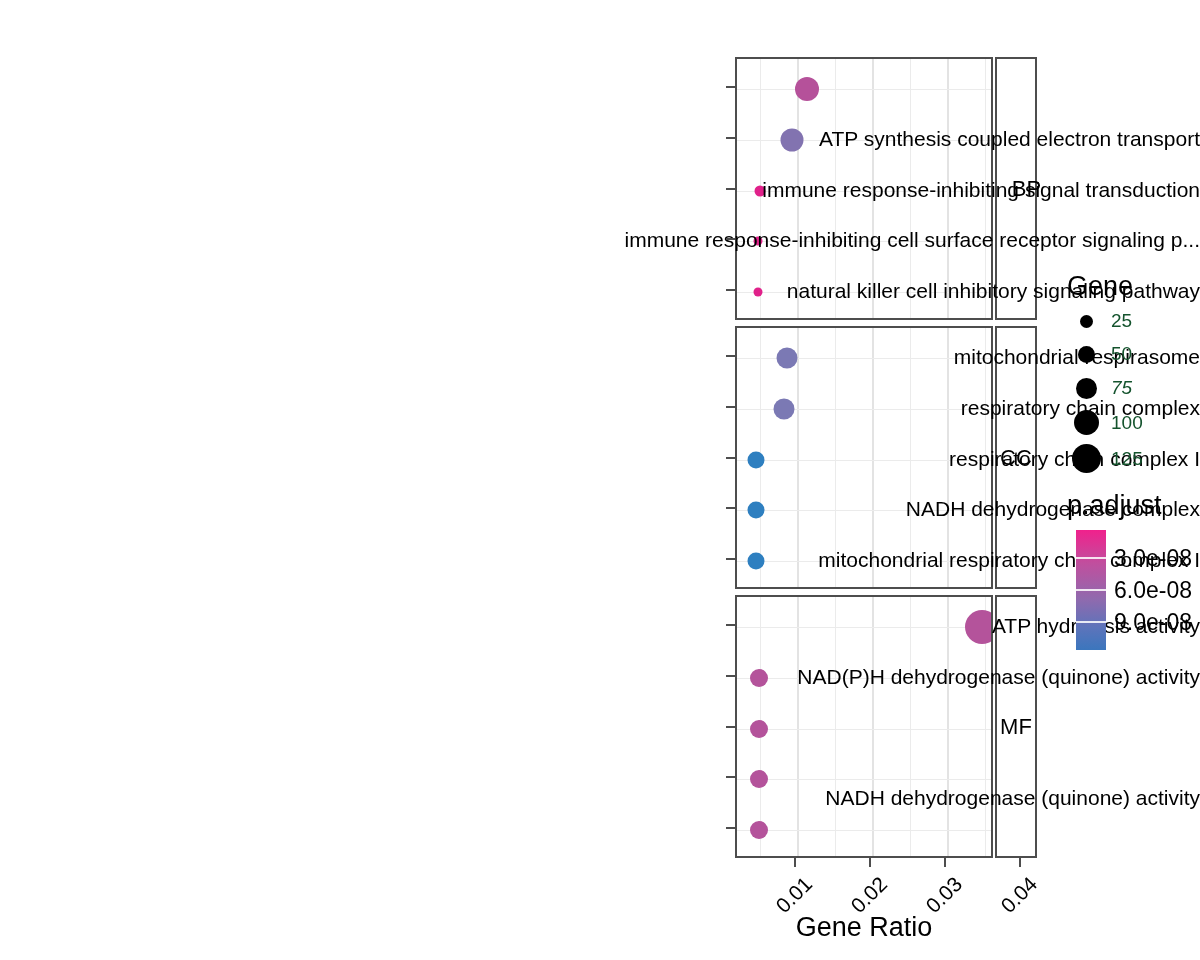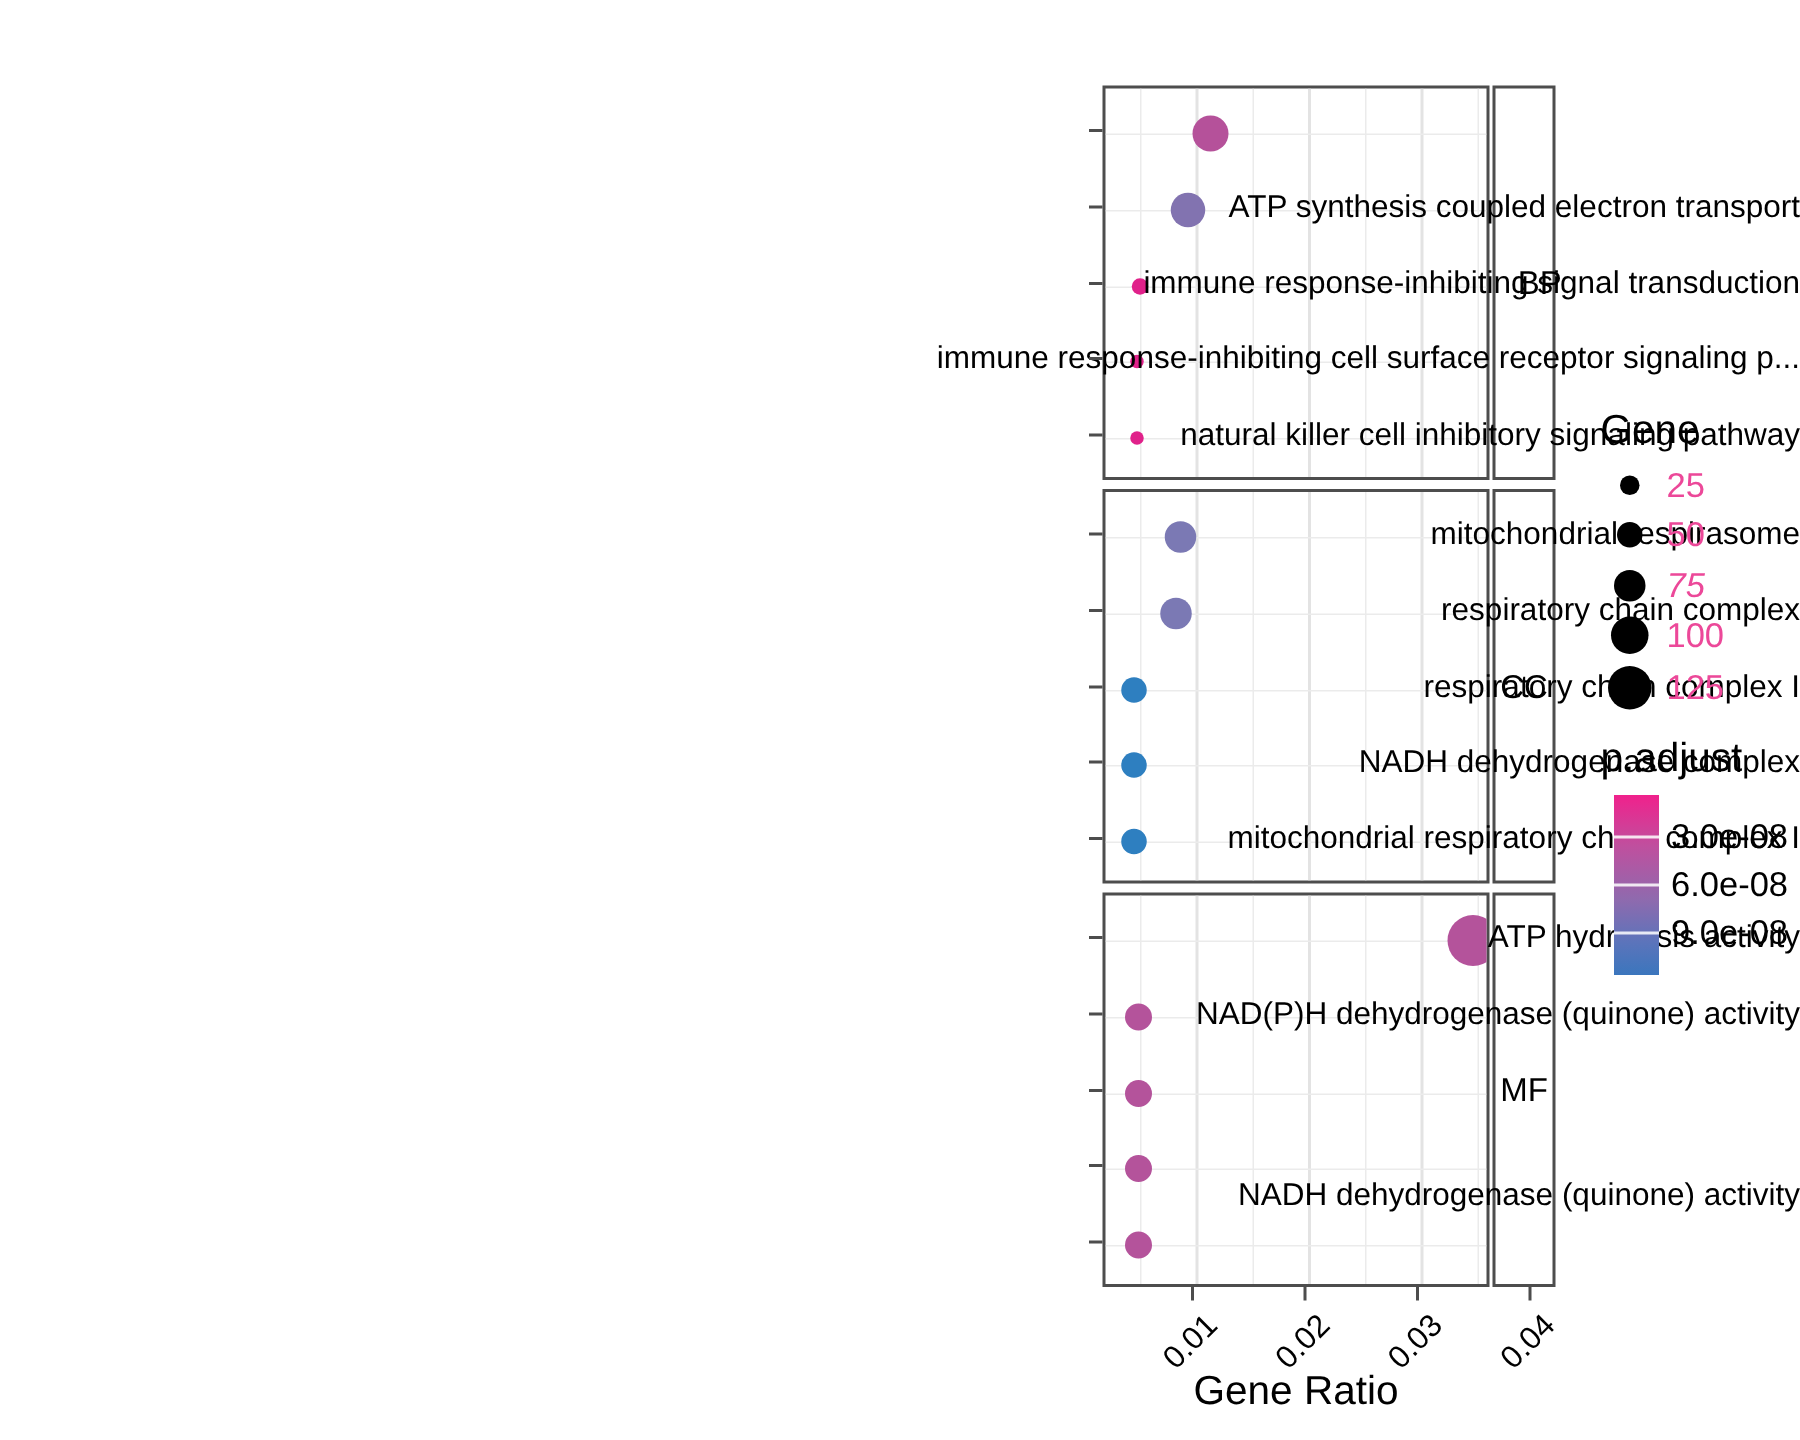--- a/index.html
+++ b/index.html
@@ -124,22 +124,22 @@
     width: 38px;
     display: flex;
     align-items: center;
     justify-content: center;
   }
   .size-dot {
     border-radius: 50%;
     background: #000000;
   }
   .size-text {
-    font-size: 23px;
-    color: #ec4899;
+    font-size: 19px;
+    color: #14532d;
     margin-left: 6px;
     white-space: nowrap;
     text-align: center;
   }
   .colorbar {
     position: absolute;
     border: 0;
   }
   .cbar-tick {
     position: absolute;

